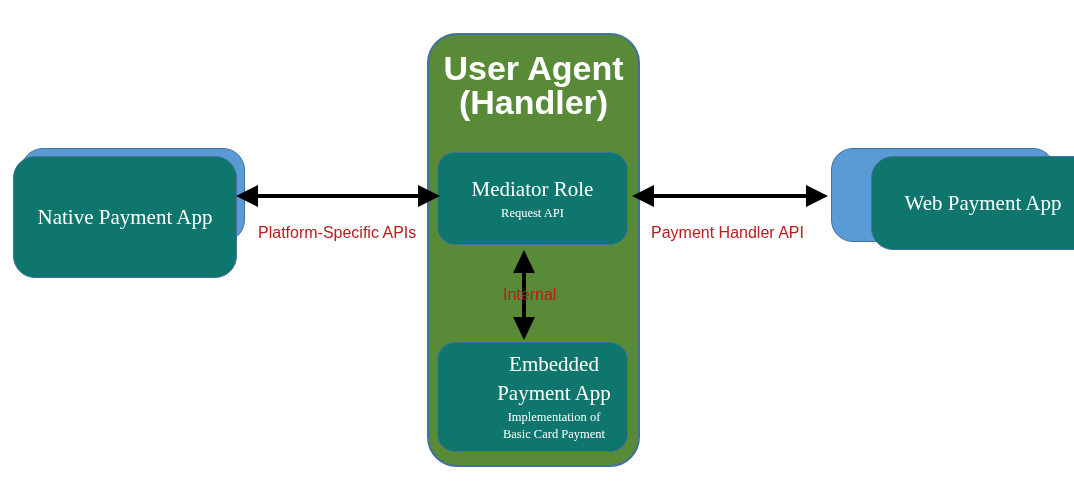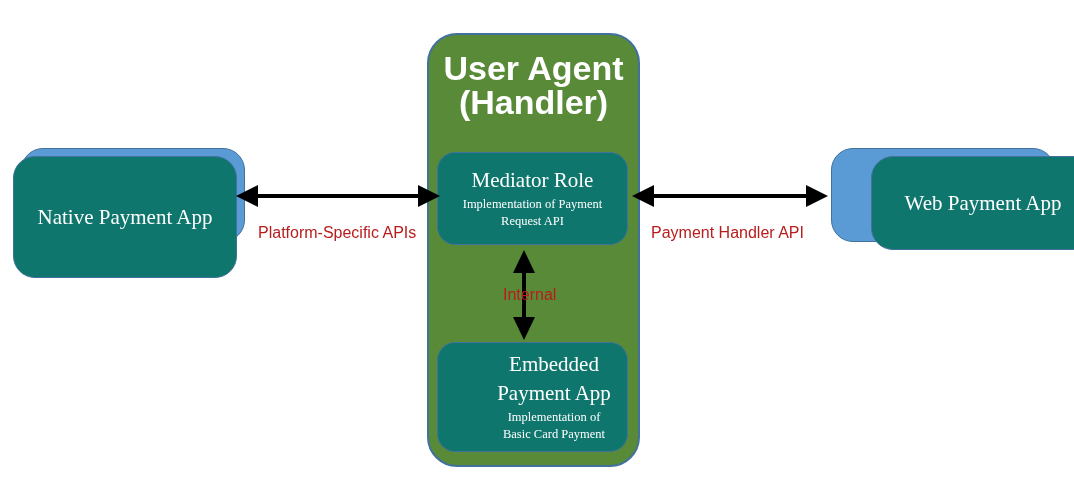--- a/index.html
+++ b/index.html
@@ -160,21 +160,20 @@
     <span class="app-label">Web Payment App</span>
   </div>
 
   <div class="rbox green" id="user-agent-container">
     <span class="ua-title">User Agent</span>
     <span class="ua-title">(Handler)</span>
   </div>
 
   <div class="rbox blue" id="mediator-role">
     <span class="inner-title">Mediator  Role</span>
-    <span class="inner-sub">Implementation of Payment</span>
     <span class="inner-sub">Request API</span>
   </div>
 
   <div class="rbox blue" id="embedded-app">
     <span class="inner-title">Embedded</span>
     <span class="inner-title">Payment App</span>
     <span class="inner-sub">Implementation of</span>
     <span class="inner-sub">Basic Card Payment</span>
   </div>
 

